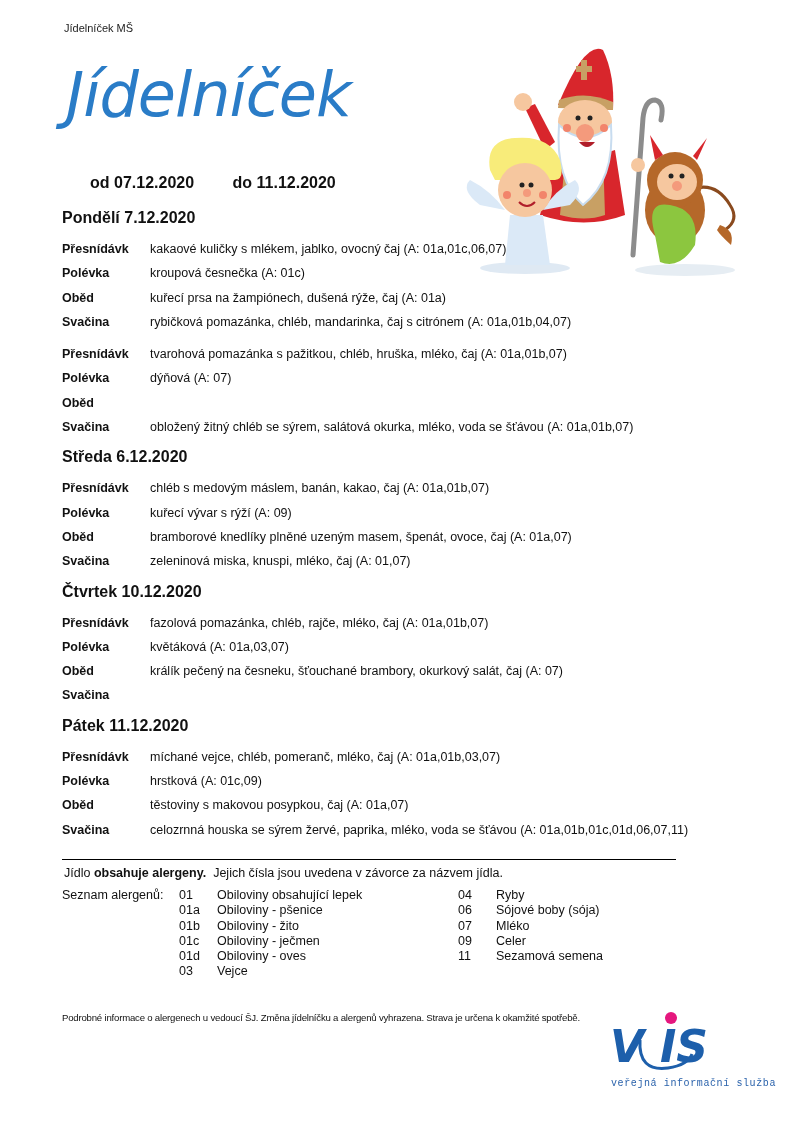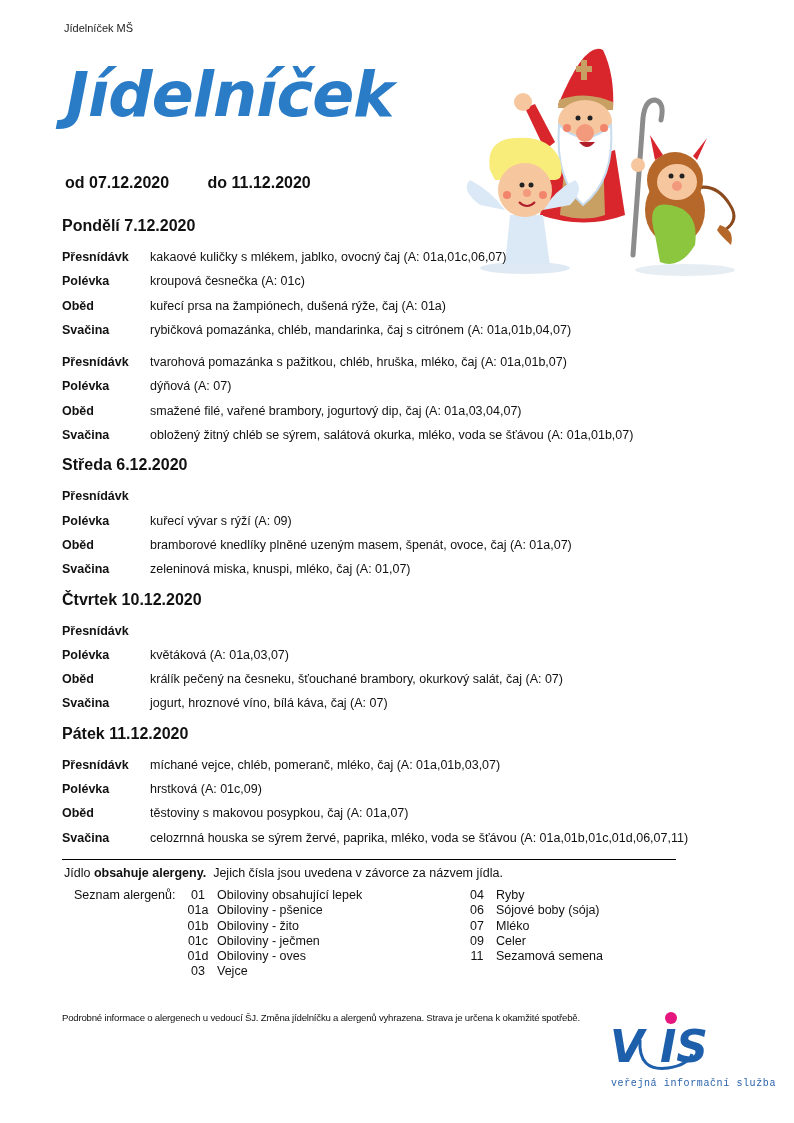--- a/index.html
+++ b/index.html
@@ -1,39 +1,39 @@
 <!DOCTYPE html>
 <html><head>
 <meta charset="utf-8">
 <style>
   html, body { margin: 0; padding: 0; background: #ffffff; }
   body { width: 794px; height: 1123px; position: relative; overflow: hidden;
          font-family: "Liberation Sans", sans-serif; color: #111; }
   .header-small { position: absolute; left: 64px; top: 22px; font-size: 11px; color: #222; }
   .big-title { position: absolute; left: 66px; top: 64px; font-family: "DejaVu Sans", sans-serif;
-               font-size: 62px; font-weight: bold; font-style: italic; color: #2a7cc7;
+               font-size: 62px; font-weight: normal; font-style: italic; color: #2a7cc7;
                letter-spacing: -1px; line-height: 1; }
   .date-range { position: absolute; left: 65px; top: 174px; font-size: 16px; font-weight: bold; color: #111; }
-  .date-range span { display: inline-block; }
+  .date-range span { display: inline-block; margin-left: 25px; }
   .date-range .to { margin-left: 34px; }
   .days { position: absolute; left: 62px; top: 208px; width: 700px; }
-  .day { margin-bottom: 8px; margin-top: 8px; }
+  .day { margin-bottom: 8px; }
   .day-title { font-size: 16px; font-weight: bold; margin: 0 0 9px 0; height: 20px; line-height: 20px; }
   .meal { display: flex; font-size: 12.5px; height: 24.3px; line-height: 24px; }
   .meal .lbl { width: 88px; font-weight: bold; flex: none; }
   .meal .txt { white-space: nowrap; }
   .rule { position: absolute; left: 62px; top: 859px; width: 614px; height: 0; border-top: 1px solid #000; }
   .allergen-note { position: absolute; left: 64px; top: 866px; font-size: 12.5px; }
   .allergen-note b { font-weight: bold; }
   .allergen-list { position: absolute; left: 62px; top: 888px; font-size: 12.5px; line-height: 15.3px; }
-  .allergen-list .lead { position: absolute; left: 12px; top: 0; white-space: nowrap; }
+  .allergen-list .lead { position: absolute; left: 0; top: 0; white-space: nowrap; }
   .col { position: absolute; top: 0; }
   .col1 { left: 117px; }
   .col2 { left: 396px; }
-  .row { display: flex; white-space: nowrap; text-align: center; }
+  .row { display: flex; white-space: nowrap; }
   .row .code { width: 38px; }
   .footnote { position: absolute; left: 62px; top: 1012px; font-size: 9.6px; color: #111; letter-spacing: -0.2px; white-space: nowrap; }
   .illustration { position: absolute; left: 455px; top: 30px; width: 290px; height: 250px; }
   .logo { position: absolute; left: 608px; top: 1010px; width: 120px; height: 80px; }
   .logo-sub { position: absolute; left: 611px; top: 1078px; font-size: 10px; color: #2a62ab; letter-spacing: 0.6px; white-space: nowrap; font-family: Liberation Mono, monospace; text-align: right; }
 </style>
 </head>
 <body>
 
 <div class="header-small">Jídelníček MŠ</div>
@@ -129,61 +129,61 @@
     <div class="meal">
         <span class="lbl">Přesnídávk</span>
         <span class="txt">tvarohová pomazánka s pažitkou, chléb, hruška, mléko, čaj  (A: 01a,01b,07)</span>
       </div>
     <div class="meal">
         <span class="lbl">Polévka</span>
         <span class="txt">dýňová  (A: 07)</span>
       </div>
     <div class="meal">
         <span class="lbl">Oběd</span>
-        <span class="txt">smažené filé, vařené brambory, jogurtový dip, čaj  (A: 01a,03,04,07)</span>
       </div>
     <div class="meal">
         <span class="lbl">Svačina</span>
         <span class="txt">obložený žitný chléb se sýrem, salátová okurka, mléko, voda se šťávou  (A: 01a,01b,07)</span>
       </div>
   </div>
   <div class="day">
     <div class="day-title">Středa 6.12.2020</div>
     <div class="meal">
         <span class="lbl">Přesnídávk</span>
+        <span class="txt">chléb s medovým máslem, banán, kakao, čaj  (A: 01a,01b,07)</span>
       </div>
     <div class="meal">
         <span class="lbl">Polévka</span>
         <span class="txt">kuřecí vývar s rýží  (A: 09)</span>
       </div>
     <div class="meal">
         <span class="lbl">Oběd</span>
         <span class="txt">bramborové knedlíky plněné uzeným masem, špenát, ovoce, čaj  (A: 01a,07)</span>
       </div>
     <div class="meal">
         <span class="lbl">Svačina</span>
         <span class="txt">zeleninová miska, knuspi, mléko, čaj  (A: 01,07)</span>
       </div>
   </div>
   <div class="day">
     <div class="day-title">Čtvrtek 10.12.2020</div>
     <div class="meal">
         <span class="lbl">Přesnídávk</span>
+        <span class="txt">fazolová pomazánka, chléb, rajče, mléko, čaj  (A: 01a,01b,07)</span>
       </div>
     <div class="meal">
         <span class="lbl">Polévka</span>
         <span class="txt">květáková  (A: 01a,03,07)</span>
       </div>
     <div class="meal">
         <span class="lbl">Oběd</span>
         <span class="txt">králík pečený na česneku, šťouchané brambory, okurkový salát, čaj  (A: 07)</span>
       </div>
     <div class="meal">
         <span class="lbl">Svačina</span>
-        <span class="txt">jogurt, hroznové víno, bílá káva, čaj  (A: 07)</span>
       </div>
   </div>
   <div class="day">
     <div class="day-title">Pátek 11.12.2020</div>
     <div class="meal">
         <span class="lbl">Přesnídávk</span>
         <span class="txt">míchané vejce, chléb, pomeranč, mléko, čaj  (A: 01a,01b,03,07)</span>
       </div>
     <div class="meal">
         <span class="lbl">Polévka</span>

